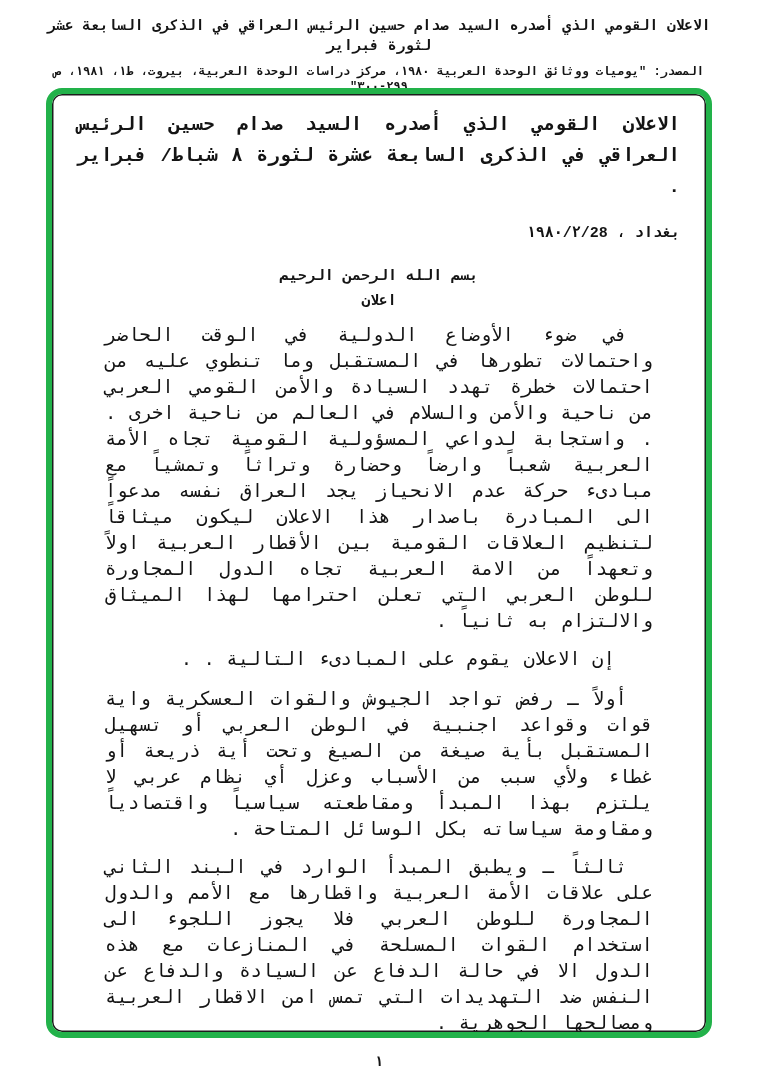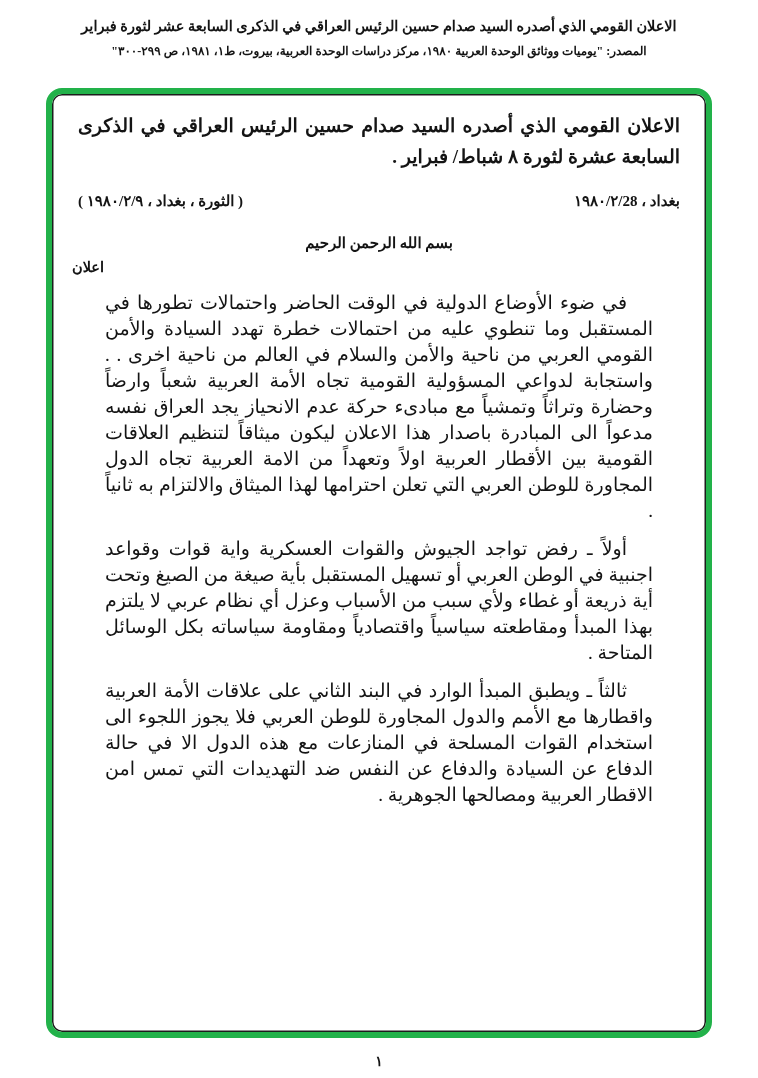--- a/index.html
+++ b/index.html
@@ -8,21 +8,21 @@
     background: #ffffff;
   }
   .page {
     position: relative;
     width: 758px;
     height: 1078px;
     margin: 0 auto;
     background: #ffffff;
     color: #141414;
     direction: rtl;
-    font-family: Liberation Serif, serif;
+    font-family: Liberation Mono, monospace;
     overflow: hidden;
   }
   .page-header {
     padding-top: 16px;
     text-align: center;
   }
   .page-header .hdr-title {
     font-size: 14.5px;
     font-weight: bold;
     line-height: 20px;
@@ -63,21 +63,21 @@
     font-size: 15px;
     font-weight: 600;
   }
   .basmala {
     text-align: center;
     font-size: 15px;
     font-weight: 600;
     margin-top: 24px;
   }
   .declaration-heading {
-    text-align: left;
+    text-align: center;
     font-size: 14.5px;
     font-weight: bold;
     margin-top: 7px;
   }
   .doc-body {
     width: 548px;
     margin: 14px auto 0 auto;
     font-size: 19px;
     line-height: 26px;
     text-align: justify;
@@ -109,29 +109,29 @@
     <div class="hdr-title">الاعلان القومي الذي أصدره السيد صدام حسين الرئيس العراقي في الذكرى السابعة عشر لثورة فبراير</div>
     <div class="hdr-source">المصدر: "يوميات ووثائق الوحدة العربية ١٩٨٠، مركز دراسات الوحدة العربية، بيروت، ط١، ١٩٨١، ص ٢٩٩-٣٠٠"</div>
   </div>
 
   <div class="doc-frame" style="border-color: rgb(34, 178, 74); box-shadow: rgb(28, 28, 28) 0px 0px 0px 1.5px inset;">
 
     <div class="doc-title">الاعلان القومي الذي أصدره السيد صدام حسين الرئيس العراقي في الذكرى السابعة عشرة لثورة ٨ شباط/ فبراير .</div>
 
     <div class="dateline">
       <span>بغداد ، ١٩٨٠/٢/28</span>
-      <span>( الثورة ، بغداد ، ١٩٨٠/٢/٩ )</span>
     </div>
 
     <div class="basmala">بسم الله الرحمن الرحيم</div>
 
     <div class="declaration-heading">اعلان</div>
 
     <div class="doc-body">
       <p>في ضوء الأوضاع الدولية في الوقت الحاضر واحتمالات تطورها في المستقبل وما تنطوي عليه من احتمالات خطرة تهدد السيادة والأمن القومي العربي من ناحية والأمن والسلام في العالم من ناحية اخرى . . واستجابة لدواعي المسؤولية القومية تجاه الأمة العربية شعباً وارضاً وحضارة وتراثاً وتمشياً مع مبادىء حركة عدم الانحياز يجد العراق نفسه مدعواً الى المبادرة باصدار هذا الاعلان ليكون ميثاقاً لتنظيم العلاقات القومية بين الأقطار العربية اولاً وتعهداً من الامة العربية تجاه الدول المجاورة للوطن العربي التي تعلن احترامها لهذا الميثاق والالتزام به ثانياً .</p>
+      <p class="lead-line">إن الاعلان يقوم على المبادىء التالية . .</p>
       <p>أولاً ـ رفض تواجد الجيوش والقوات العسكرية واية قوات وقواعد اجنبية في الوطن العربي أو تسهيل المستقبل بأية صيغة من الصيغ وتحت أية ذريعة أو غطاء ولأي سبب من الأسباب وعزل أي نظام عربي لا يلتزم بهذا المبدأ ومقاطعته سياسياً واقتصادياً ومقاومة سياساته بكل الوسائل المتاحة .</p>
       <p>ثالثاً ـ ويطبق المبدأ الوارد في البند الثاني على علاقات الأمة العربية واقطارها مع الأمم والدول المجاورة للوطن العربي فلا يجوز اللجوء الى استخدام القوات المسلحة في المنازعات مع هذه الدول الا في حالة الدفاع عن السيادة والدفاع عن النفس ضد التهديدات التي تمس امن الاقطار العربية ومصالحها الجوهرية .</p>
     </div>
 
   </div>
 
   <div class="page-number">١</div>
 
 </div>
 

